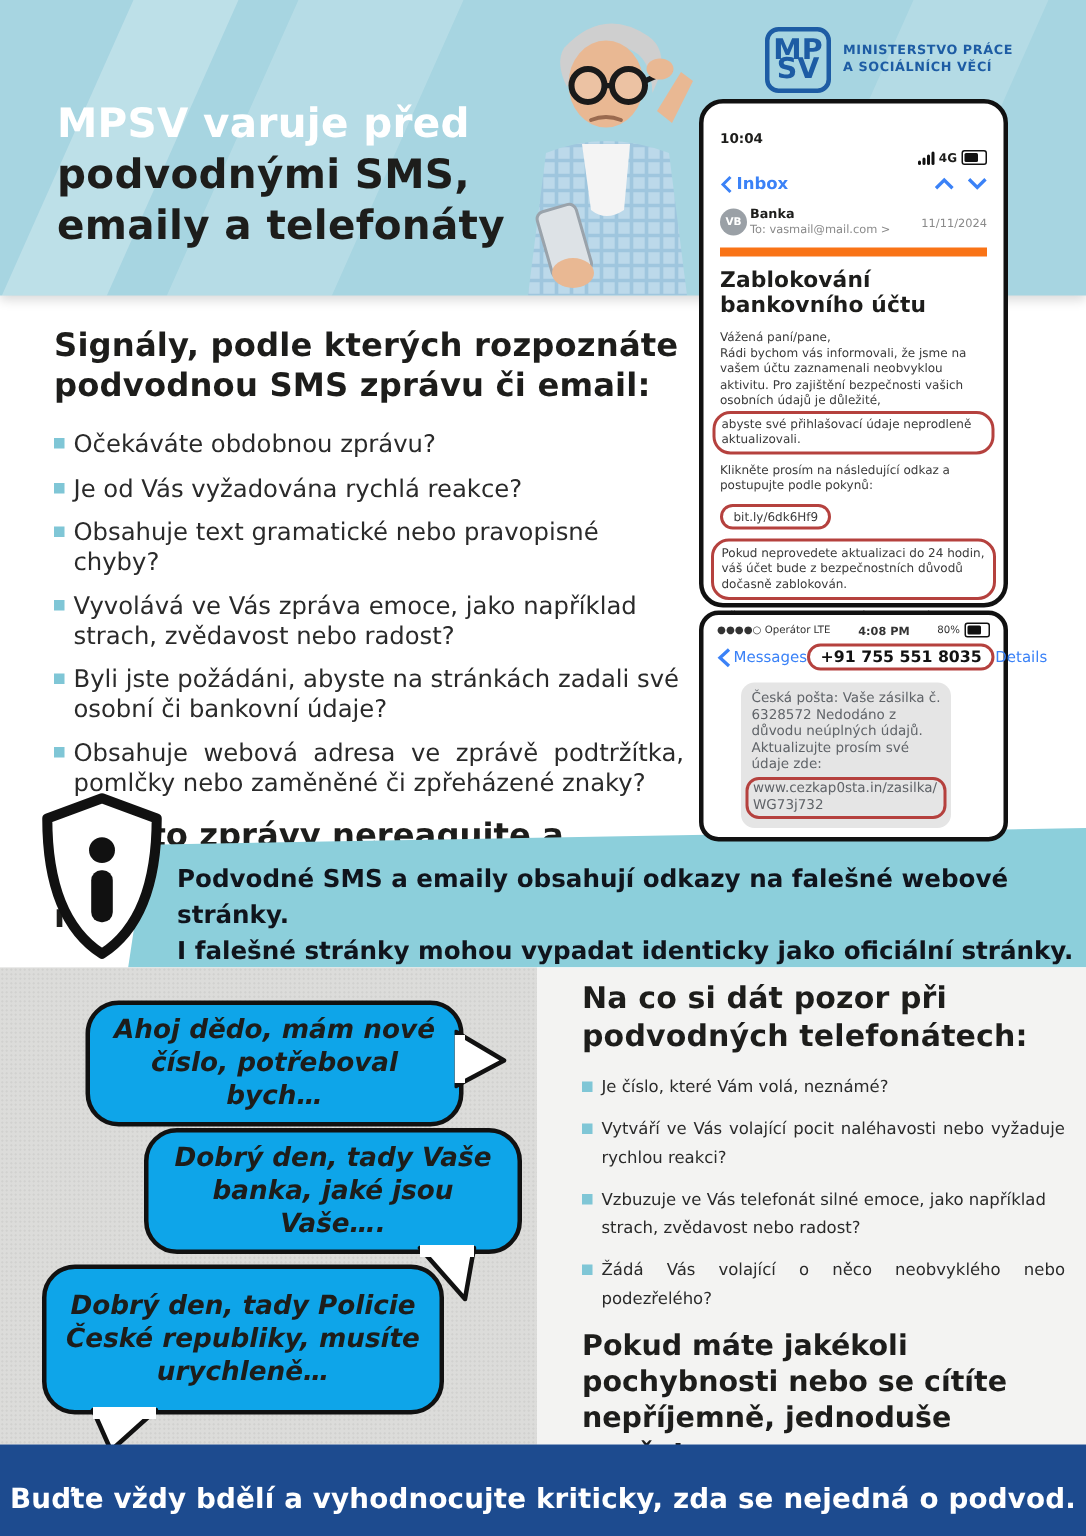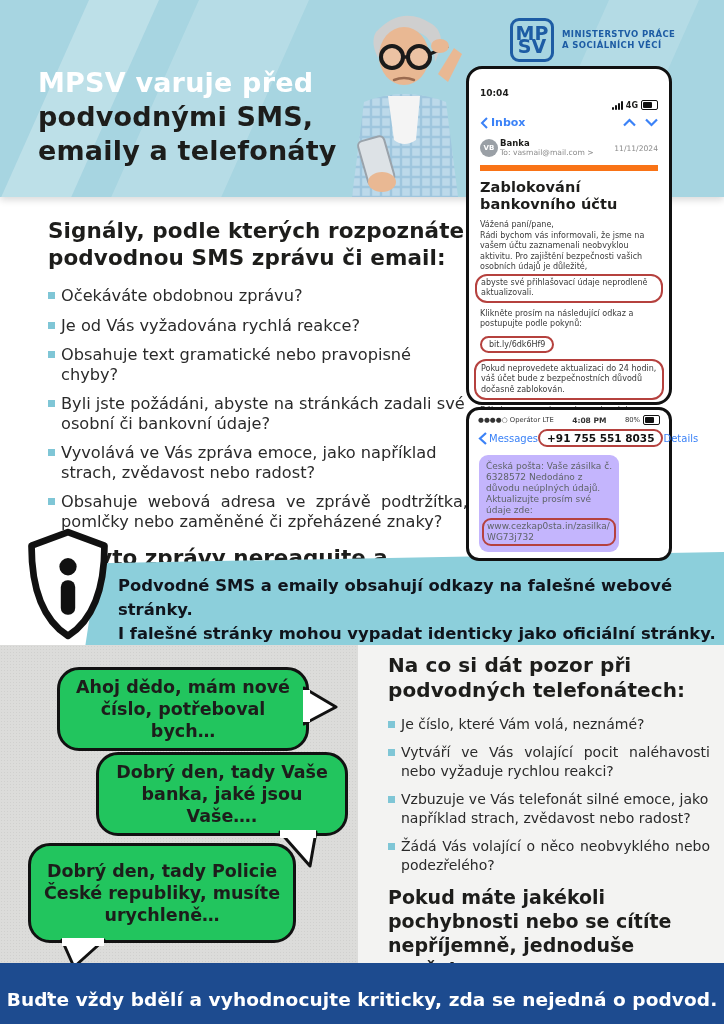--- a/index.html
+++ b/index.html
@@ -49,56 +49,56 @@
   .e-p3{font-size:8px;line-height:10.5px;color:#3a3a3a;border:2px solid #b5413e;border-radius:12px;
         padding:3px 5px;margin:6px -6px 0;}
   .e-close{font-size:8px;line-height:10.5px;color:#3a3a3a;margin-top:6px;}
 
   
   .phone.sms{left:466px;top:407px;width:206px;height:154px;border-radius:13px;padding:5px 9px;}
   .s-status{display:flex;justify-content:space-between;align-items:center;font-size:6.8px;color:#333;}
   .s-status .mid{font-weight:700;font-size:7.5px;text-align:center;}
   .s-nav{display:flex;justify-content:space-between;align-items:center;margin-top:4px;font-size:10px;}
   .s-num{font-size:10.5px;font-weight:700;color:#111;border:2px solid #b5413e;border-radius:11px;padding:1px 7px;white-space:nowrap;}
-  .s-bubble{margin-top:8px;margin-left:1px;width:126px;background:#c4b5fd;border-radius:9px;padding:6px 7px;
+  .s-bubble{margin-top:8px;margin-left:16px;width:126px;background:#e5e5e5;border-radius:9px;padding:6px 7px;
             font-size:9px;line-height:11px;color:#5f6368;}
   .s-url{display:block;border:2px solid #b5413e;border-radius:9px;padding:1px 3px;margin:2px -4px 0;word-break:break-all;}
 
   
-  .signals{position:absolute;left:48px;top:218px;width:420px;}
+  .signals{position:absolute;left:36px;top:218px;width:420px;}
   .h2{font-size:21.5px;font-weight:800;line-height:26.5px;letter-spacing:.1px;}
   .blist{margin-top:15px;}
   .bitem{display:flex;gap:6px;margin-bottom:10px;font-size:16.2px;line-height:19.5px;color:#2a2a2a;}
   .bitem .sq{flex:0 0 auto;width:7px;height:7px;background:#7fc6d6;margin-top:6px;}
   .bitem.just div{text-align:justify;}
   .concl{margin-top:13px;font-size:21.5px;font-weight:800;line-height:27px;}
 
   
   .bandwrap{position:absolute;left:0;top:552px;width:724px;height:93px;background:transparent;z-index:2;}
   .band{position:absolute;left:0;top:0;width:724px;height:93px;background:#8ccfdb;
         clip-path:polygon(13.5% 12%,100% 0%,100% 100%,11.8% 100%);}
   .band-text{position:absolute;left:118px;top:22px;font-size:16.4px;font-weight:800;line-height:24px;color:#10141c;}
   .shield{position:absolute;left:20px;top:526px;z-index:4;}
 
   
   .lower{position:absolute;left:0;top:645px;width:724px;height:318px;background:#f3f3f2;}
   .graypane{position:absolute;left:0;top:0;width:358px;height:318px;background:#dcdcda;
             background-image:radial-gradient(rgba(0,0,0,.055) .6px,transparent .7px);background-size:3px 3px;}
-  .bubble{position:absolute;background:#22c55e;border:3px solid #111;border-radius:22px;z-index:3;
+  .bubble{position:absolute;background:#0ea5e9;border:3px solid #111;border-radius:22px;z-index:3;
           display:flex;align-items:center;justify-content:center;text-align:center;
-          font-weight:800;font-size:17.5px;line-height:22px;color:#1d1d1b;padding:6px 10px;box-sizing:border-box;}
+          font-weight:800;font-size:17.5px;line-height:22px;color:#1d1d1b;padding:6px 10px;box-sizing:border-box;font-style:italic;}
   .b1{left:57px;top:22px;width:252px;height:84px;}
   .b2{left:96px;top:107px;width:252px;height:84px;}
   .b3{left:28px;top:198px;width:268px;height:100px;}
   .tail{position:absolute;z-index:4;}
 
   .calls{position:absolute;left:388px;top:8px;width:322px;}
   .calls .h2{font-size:20px;line-height:25px;}
   .calls .blist{margin-top:12px;}
-  .calls .bitem{font-size:14px;line-height:19px;margin-bottom:9px;}
+  .calls .bitem{font-size:11px;line-height:19px;margin-bottom:9px;}
   .calls .concl{font-size:19px;line-height:24px;margin-top:10px;}
 
   
   .footer{position:absolute;left:0;top:963px;width:724px;height:72px;background:#1d4b8f;
           display:flex;align-items:center;justify-content:center;z-index:5;}
   .footer div{color:#fff;font-weight:800;font-size:18.5px;letter-spacing:.1px;}
 </style>
 </head>
 <body>
 
@@ -248,25 +248,25 @@
       <div class="bitem">
           <span class="sq"></span>
           <div>Je od Vás vyžadována rychlá reakce?</div>
         </div>
       <div class="bitem">
           <span class="sq"></span>
           <div>Obsahuje text gramatické nebo pravopisné chyby?</div>
         </div>
       <div class="bitem">
           <span class="sq"></span>
+          <div>Vyvolává ve Vás zpráva emoce, jako například strach, zvědavost nebo radost?</div>
+        </div>
+      <div class="bitem">
+          <span class="sq"></span>
           <div>Byli jste požádáni, abyste na stránkách zadali své osobní či bankovní údaje?</div>
-        </div>
-      <div class="bitem">
-          <span class="sq"></span>
-          <div>Vyvolává ve Vás zpráva emoce, jako například strach, zvědavost nebo radost?</div>
         </div>
       <div class="bitem just">
           <span class="sq"></span>
           <div>Obsahuje webová adresa ve zprávě podtržítka, pomlčky nebo zaměněné či zpřeházené znaky?</div>
         </div>
     </div>
     <div class="concl">Na tyto zprávy nereagujte a odkazy tohoto typu nerozklikávejte.</div>
   </div>
 
   <div class="bandwrap">

